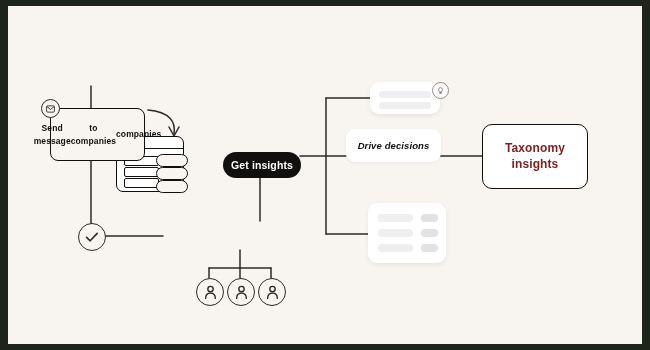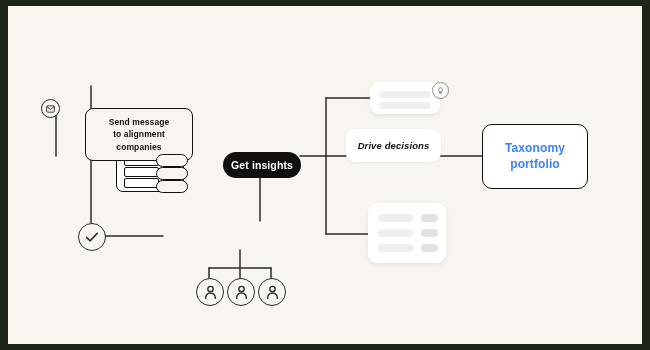--- a/index.html
+++ b/index.html
@@ -40,21 +40,21 @@
     box-shadow:0 1px 3px rgba(0,0,0,.06);
   }
   .box-outline{
     background:#f8f4f0;color:#12100e;
     border:1.6px solid #12100e;
     border-radius:8px;
     font-size:8.5px;
     line-height:1.45;
   }
   .box-outline-lg{
-    background:#ffffff;color:#3b82f6;
+    background:#ffffff;color:#7f1d1d;
     border:1.6px solid #12100e;
     border-radius:10px;
     font-size:12px;
     line-height:1.3;
   }
 
   
   .skel-card{
     position:absolute;
     background:#ffffff;
@@ -151,23 +151,23 @@
   <div class="skel-card" style="left:360px;top:197px;width:78px;height:60px;">
     <div class="skel-bar" style="left:10px;top:11px;width:35px;height:8px;"></div>
     <div class="skel-bar" style="left:10px;top:26px;width:35px;height:8px;"></div>
     <div class="skel-bar" style="left:10px;top:41px;width:35px;height:8px;"></div>
     <div class="skel-bar dk" style="left:53px;top:11px;width:17px;height:8px;"></div>
     <div class="skel-bar dk" style="left:53px;top:26px;width:17px;height:8px;"></div>
     <div class="skel-bar dk" style="left:53px;top:41px;width:17px;height:8px;"></div>
   </div>
 
 
-  <div class="node box-outline" style="left:42px;top:102px;width:108px;height:53px;flex-direction:column;margin-left:35px;">
+  <div class="node box-outline" style="left:42px;top:102px;width:95px;height:53px;flex-direction:row;">
     <span>Send message</span>
-    <span>to alignment</span>
+    <span>to companies</span>
     <span>companies</span>
   </div>
 
   <div class="badge" style="left:33px;top:93px;width:17px;height:17px;">
     <svg width="9" height="8" viewBox="0 0 12 10" aria-hidden="true">
       <rect x="0.8" y="0.8" width="10.4" height="8.4" rx="1.4" fill="none" stroke="#2b2b2b" stroke-width="1.2"></rect>
       <path d="M1.4 2 L6 5.6 L10.6 2" fill="none" stroke="#2b2b2b" stroke-width="1.2" stroke-linecap="round" stroke-linejoin="round"></path>
     </svg>
   </div>
 
@@ -177,21 +177,21 @@
     </svg>
   </div>
 
 
   <div class="node pill-dark" style="left:215px;top:137px;width:78px;height:26px;margin-top:9px;">Get insights</div>
 
   <div class="node card-white" style="left:338px;top:123px;width:95px;height:33px;font-style:italic;">Drive decisions</div>
 
   <div class="node box-outline-lg" style="left:474px;top:118px;width:106px;height:65px;flex-direction:column;">
     <span>Taxonomy</span>
-    <span>portfolio</span>
+    <span>insights</span>
   </div>
 
   <div class="badge" style="left:188px;top:272px;width:26px;height:26px;border-width:1.6px;">
     <svg width="13" height="14" viewBox="0 0 14 15" aria-hidden="true">
       <circle cx="7" cy="4.3" r="2.9" fill="none" stroke="#2b2b2b" stroke-width="1.5"></circle>
       <path d="M1.8 14.4 C1.8 10.6 4.1 8.7 7 8.7 C9.9 8.7 12.2 10.6 12.2 14.4" fill="none" stroke="#2b2b2b" stroke-width="1.5" stroke-linecap="round"></path>
     </svg>
   </div>
   <div class="badge" style="left:219px;top:272px;width:26px;height:26px;border-width:1.6px;">
     <svg width="13" height="14" viewBox="0 0 14 15" aria-hidden="true">

